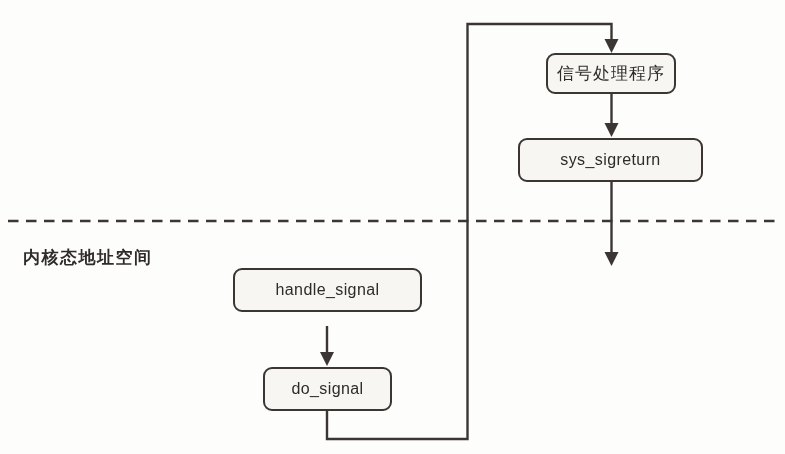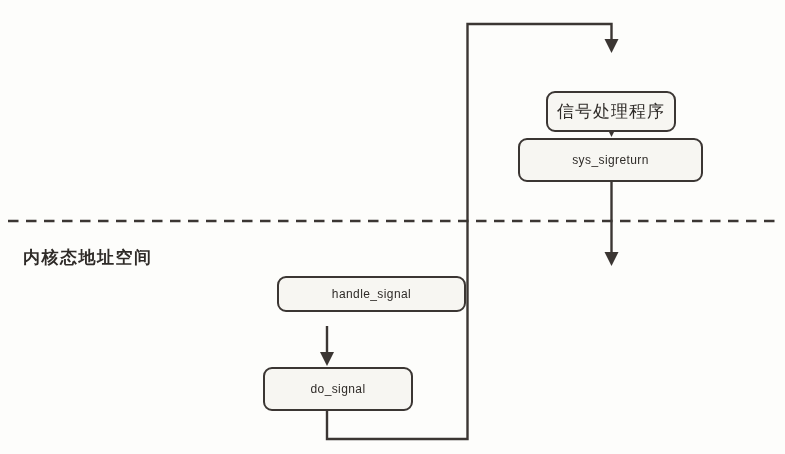--- a/index.html
+++ b/index.html
@@ -34,21 +34,21 @@
   }
   .node {
     position: absolute;
     display: flex;
     align-items: center;
     justify-content: center;
     background: var(--box-fill, #f7f6f2);
     border: 2.5px solid var(--box-border, #3b3633);
     border-radius: 9px;
     color: var(--text, #2f2b28);
-    font-size: 12px;
+    font-size: 16px;
     letter-spacing: 0.4px;
     box-sizing: border-box;
     white-space: nowrap;
   }
   .node.cjk { font-size: 17px; letter-spacing: 1px; }
   .region-label {
     position: absolute;
     color: var(--text, #2f2b28);
     font-size: 17px;
     font-weight: bold;
@@ -74,21 +74,21 @@
 
     <path class="wire" d="M327 326 L327 353"></path>
     <polygon class="arrowhead" points="327,366 320,352 334,352"></polygon>
 
     <path class="divider-line" d="M8 221 L778 221"></path>
   </svg>
 
 
   <div class="region-label" style="left:23px; top:246px;text-align:right;">内核态地址空间</div>
 
-  <div class="node cjk" style="left:546px; top:53px; width:130px; height:41px;margin-top:38px;">信号处理程序</div>
+  <div class="node cjk" style="left:546px; top:53px; width:130px; height:41px;">信号处理程序</div>
 
   <div class="node" style="left:518px; top:138px; width:185px; height:44px;">sys_sigreturn</div>
 
-  <div class="node" style="left:233px; top:276px; width:189px; height:36px;margin-left:44px;">handle_signal</div>
+  <div class="node" style="left:233px; top:268px; width:189px; height:44px;">handle_signal</div>
 
-  <div class="node" style="left:263px; top:367px; width:150px; height:44px;">do_signal</div>
+  <div class="node" style="left:263px; top:367px; width:129px; height:44px;">do_signal</div>
 
 </div>
 
 </body></html>

